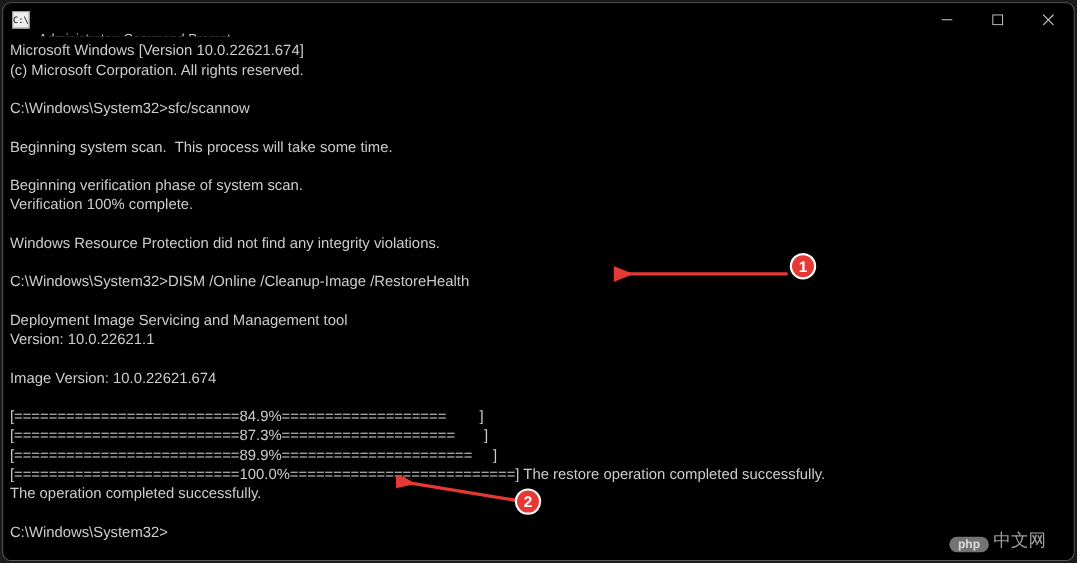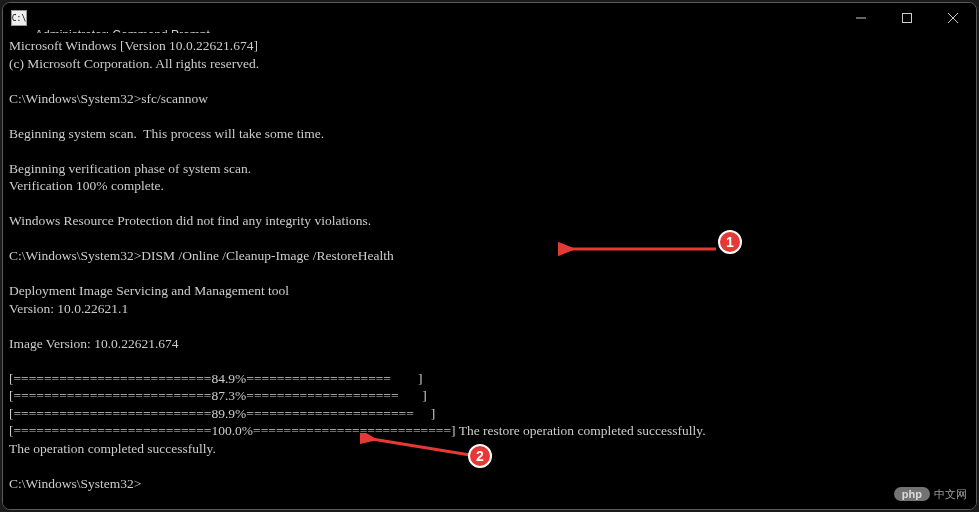--- a/index.html
+++ b/index.html
@@ -58,21 +58,21 @@
       display: flex;
       align-items: center;
       justify-content: center;
       color: #cccccc;
     }
     .titlebar-btn svg { width: 10px; height: 10px; }
     .terminal {
       flex: 1;
       background: #000;
       color: #cccccc;
-      font-family: Liberation Serif, serif;
+      font-family: Liberation Sans, sans-serif;
       font-size: 13.5px;
       line-height: 17.5px;
       padding: 4px 6px;
       white-space: pre;
       overflow: hidden;
     }
     .annotation {
       position: absolute;
       pointer-events: none;
     }
@@ -88,39 +88,39 @@
       display: flex;
       align-items: center;
       justify-content: center;
       font-family: "Segoe UI", sans-serif;
     }
     .arrow-svg {
       position: absolute;
     }
     .watermark {
       position: absolute;
-      right: 12px;
+      right: 28px;
       bottom: 10px;
       display: flex;
-      align-items: flex-start;
+      align-items: flex-end;
       gap: 4px;
       opacity: 0.85;
     }
     .wm-pill {
       background: #888;
       color: #fff;
       font-size: 11px;
       font-weight: bold;
       padding: 1px 8px;
       border-radius: 10px;
       font-family: "Segoe UI", sans-serif;
     }
     .wm-text {
       color: #bbb;
-      font-size: 11px;
+      font-size: 16px;
       font-family: "Segoe UI", sans-serif;
     }
   </style>
 </head>
 <body>
 
 <div class="window">
   <div class="titlebar">
     <div class="titlebar-icon">C:\</div>
     <div class="titlebar-title">Administrator: Command Prompt</div>

